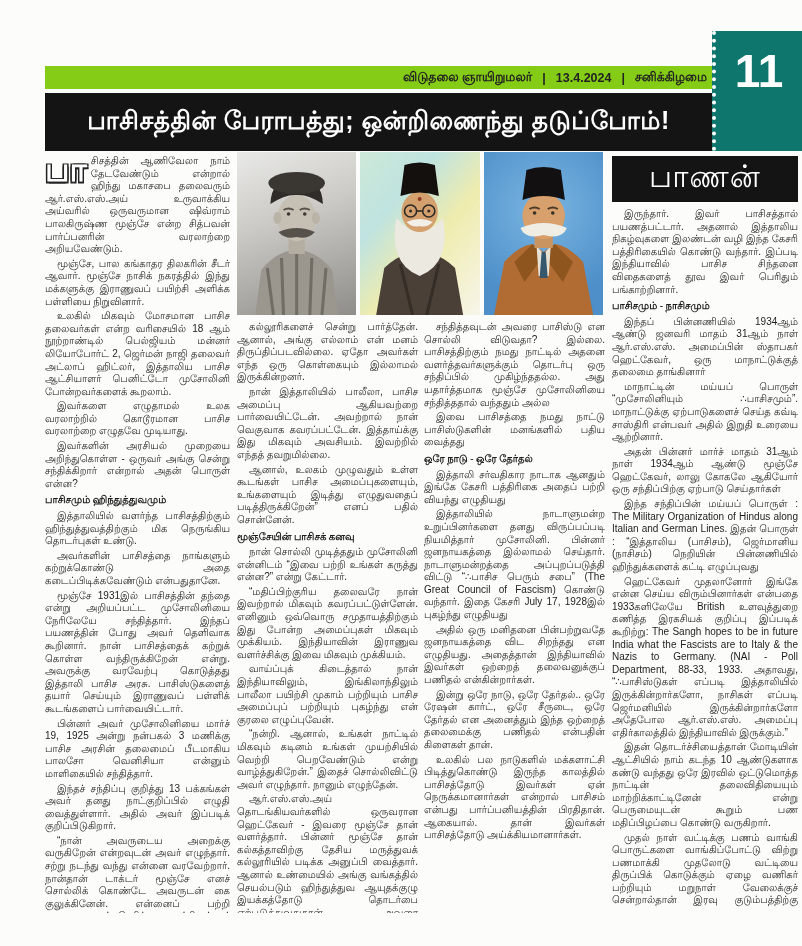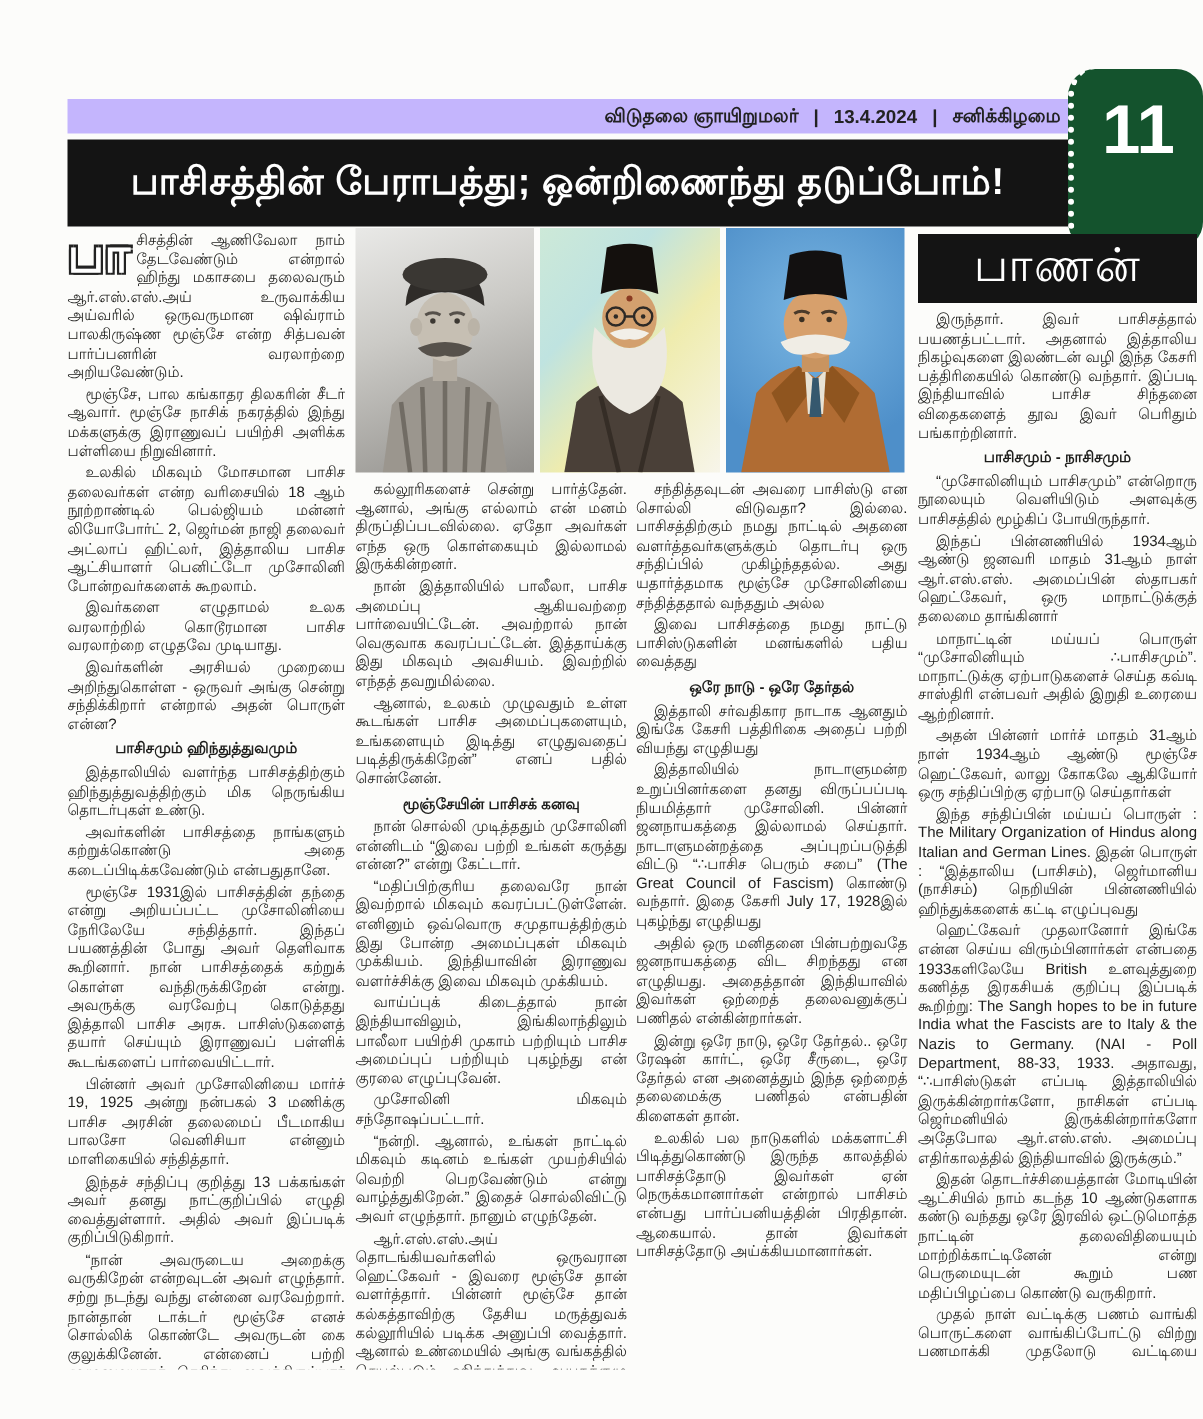--- a/index.html
+++ b/index.html
@@ -4,28 +4,28 @@
 <style>
   html,body{margin:0;padding:0;background:#e9e9e7;}
   .page{
     position:relative; width:802px; height:946px; margin:0 auto;
     background:#fcfcfa; overflow:hidden;
     font-family:"Liberation Sans", sans-serif; color:#1d1d1b;
   }
   
   .masthead-bar{
     position:absolute; left:45px; top:66px; width:667px; height:23px;
-    background:#c4b5fd; display:flex; align-items:center; justify-content:flex-end;
+    background:#84cc16; display:flex; align-items:center; justify-content:flex-end;
     font-size:12.5px; font-weight:bold; color:#222; padding-right:0;
     box-sizing:border-box;
   }
   .masthead-bar span{padding:0 5px; white-space:nowrap;}
   .page-strip{
-    position:absolute; left:712px; top:46px; width:90px; height:120px;
-    background:#14532d; border-left:4px dotted #ffffff; box-sizing:border-box;border-radius:18px;
+    position:absolute; left:712px; top:31px; width:90px; height:120px;
+    background:#0f766e; border-left:4px dotted #ffffff; box-sizing:border-box;
   }
   .page-number{
     display:block; text-align:center; color:#fff; font-weight:bold;
     font-size:46px; line-height:52px; margin-top:14px;
     font-family:"Liberation Sans", sans-serif;
   }
   .headline-band{
     position:absolute; left:45px; top:93px; width:667px; height:58px;
     background:#141414; display:flex; align-items:center; justify-content:center;
     overflow:hidden;
@@ -53,21 +53,21 @@
   
   .col{
     position:absolute; text-align:justify; font-size:10px; line-height:12.6px;
     overflow:hidden; color:#1d1d1b;
   }
   .col-1{left:45px;  top:155px; width:185px; height:758px;}
   .col-2{left:237px; top:321px; width:181px; height:592px;}
   .col-3{left:424px; top:321px; width:181px; height:592px;}
   .col-4{left:612px; top:208px; width:186px; height:700px;}
   .para{margin:0 0 2px 0; text-indent:12px;}
-  .subhead{font-weight:bold; text-align:center; text-indent:0; margin:4px 0 3px 0;}
+  .subhead{font-weight:bold; text-align:left; text-indent:0; margin:4px 0 3px 0;font-family:Liberation Serif, serif;}
   .lead{margin:0 0 2px 0;}
   .dropcap{
     float:left; font-size:33px; line-height:28px; font-weight:bold; padding:1px 4px 0 0;
     color:#fff;
     text-shadow:-1.5px -1.5px 0 #222,1.5px -1.5px 0 #222,-1.5px 1.5px 0 #222,1.5px 1.5px 0 #222;
   }
 </style>
 </head>
 <body>
 
@@ -173,21 +173,20 @@
 
   <div class="col col-2">
     <div>
         <p class="para">கல்லூரிகளைச் சென்று பார்த்தேன். ஆனால், அங்கு எல்லாம் என் மனம் திருப்திப்படவில்லை. ஏதோ அவர்கள் எந்த ஒரு கொள்கையும் இல்லாமல் இருக்கின்றனர்.</p>
         <p class="para">நான் இத்தாலியில் பாலீலா, பாசிச அமைப்பு ஆகியவற்றை பார்வையிட்டேன். அவற்றால் நான் வெகுவாக கவரப்பட்டேன். இத்தாய்க்கு இது மிகவும் அவசியம். இவற்றில் எந்தத் தவறுமில்லை.</p>
         <p class="para">ஆனால், உலகம் முழுவதும் உள்ள கூடங்கள் பாசிச அமைப்புகளையும், உங்களையும் இடித்து எழுதுவதைப் படித்திருக்கிறேன்” எனப் பதில் சொன்னேன்.</p>
         <p class="para subhead">மூஞ்சேயின் பாசிசக் கனவு</p>
         <p class="para">நான் சொல்லி முடித்ததும் முசோலினி என்னிடம் “இவை பற்றி உங்கள் கருத்து என்ன?” என்று கேட்டார்.</p>
         <p class="para">“மதிப்பிற்குரிய தலைவரே நான் இவற்றால் மிகவும் கவரப்பட்டுள்ளேன். எனினும் ஒவ்வொரு சமுதாயத்திற்கும் இது போன்ற அமைப்புகள் மிகவும் முக்கியம். இந்தியாவின் இராணுவ வளர்ச்சிக்கு இவை மிகவும் முக்கியம்.</p>
         <p class="para">வாய்ப்புக் கிடைத்தால் நான் இந்தியாவிலும், இங்கிலாந்திலும் பாலீலா பயிற்சி முகாம் பற்றியும் பாசிச அமைப்புப் பற்றியும் புகழ்ந்து என் குரலை எழுப்புவேன்.</p>
-        <p class="para">முசோலினி மிகவும் சந்தோஷப்பட்டார்.</p>
         <p class="para">“நன்றி. ஆனால், உங்கள் நாட்டில் மிகவும் கடினம் உங்கள் முயற்சியில் வெற்றி பெறவேண்டும் என்று வாழ்த்துகிறேன்.” இதைச் சொல்லிவிட்டு அவர் எழுந்தார். நானும் எழுந்தேன்.</p>
         <p class="para">ஆர்.எஸ்.எஸ்.அய் தொடங்கியவர்களில் ஒருவரான ஹெட்கேவர் - இவரை மூஞ்சே தான் வளர்த்தார். பின்னர் மூஞ்சே தான் கல்கத்தாவிற்கு தேசிய மருத்துவக் கல்லூரியில் படிக்க அனுப்பி வைத்தார். ஆனால் உண்மையில் அங்கு வங்கத்தில் செயல்படும் ஹிந்துத்துவ ஆயுதக்குழு இயக்கத்தோடு தொடர்பை ஏற்படுத்துவதுதான் அவரை அனுப்பியதன் நோக்கம் ஆதாரம்: Dr. Hedgewar, The Epoch Maker By B.V.Deshpande and S.R. Ramasamy, Sahithya Sindhu, Banglore,1931,pages 14 - 32)</p>
       </div>
   </div>
 
   <div class="col col-3">
     <div>
         <p class="para">சந்தித்தவுடன் அவரை பாசிஸ்டு என சொல்லி விடுவதா? இல்லை. பாசிசத்திற்கும் நமது நாட்டில் அதனை வளர்த்தவர்களுக்கும் தொடர்பு ஒரு சந்திப்பில் முகிழ்ந்ததல்ல. அது யதார்த்தமாக மூஞ்சே முசோலினியை சந்தித்ததால் வந்ததும் அல்ல</p>
         <p class="para">இவை பாசிசத்தை நமது நாட்டு பாசிஸ்டுகளின் மனங்களில் பதிய வைத்தது</p>
         <p class="para subhead">ஒரே நாடு - ஒரே தேர்தல்</p>
@@ -196,21 +195,20 @@
         <p class="para">அதில் ஒரு மனிதனை பின்பற்றுவதே ஜனநாயகத்தை விட சிறந்தது என எழுதியது. அதைத்தான் இந்தியாவில் இவர்கள் ஒற்றைத் தலைவனுக்குப் பணிதல் என்கின்றார்கள்.</p>
         <p class="para">இன்று ஒரே நாடு, ஒரே தேர்தல்.. ஒரே ரேஷன் கார்ட், ஒரே சீருடை, ஒரே தேர்தல் என அனைத்தும் இந்த ஒற்றைத் தலைமைக்கு பணிதல் என்பதின் கிளைகள் தான்.</p>
         <p class="para">உலகில் பல நாடுகளில் மக்களாட்சி பிடித்துகொண்டு இருந்த காலத்தில் பாசிசத்தோடு இவர்கள் ஏன் நெருக்கமானார்கள் என்றால் பாசிசம் என்பது பார்ப்பனியத்தின் பிரதிதான். ஆகையால். தான் இவர்கள் பாசிசத்தோடு அய்க்கியமானார்கள்.</p>
       </div>
   </div>
 
   <div class="col col-4">
     <div>
         <p class="para">இருந்தார். இவர் பாசிசத்தால் பயணத்பட்டார். அதனால் இத்தாலிய நிகழ்வுகளை இலண்டன் வழி இந்த கேசரி பத்திரிகையில் கொண்டு வந்தார். இப்படி இந்தியாவில் பாசிச சிந்தனை விதைகளைத் தூவ இவர் பெரிதும் பங்காற்றினார்.</p>
         <p class="para subhead">பாசிசமும் - நாசிசமும்</p>
-        <p class="para">“முசோலினியும் பாசிசமும்” என்றொரு நூலையும் வெளியிடும் அளவுக்கு பாசிசத்தில் மூழ்கிப் போயிருந்தார்.</p>
         <p class="para">இந்தப் பின்னணியில் 1934ஆம் ஆண்டு ஜனவரி மாதம் 31ஆம் நாள் ஆர்.எஸ்.எஸ். அமைப்பின் ஸ்தாபகர் ஹெட்கேவர், ஒரு மாநாட்டுக்குத் தலைமை தாங்கினார்</p>
         <p class="para">மாநாட்டின் மய்யப் பொருள் “முசோலினியும் ∴பாசிசமும்”. மாநாட்டுக்கு ஏற்பாடுகளைச் செய்த கவ்டி சாஸ்திரி என்பவர் அதில் இறுதி உரையை ஆற்றினார்.</p>
         <p class="para">அதன் பின்னர் மார்ச் மாதம் 31ஆம் நாள் 1934ஆம் ஆண்டு மூஞ்சே ஹெட்கேவர், லாலு கோகலே ஆகியோர் ஒரு சந்திப்பிற்கு ஏற்பாடு செய்தார்கள்</p>
         <p class="para">இந்த சந்திப்பின் மய்யப் பொருள் : The Military Organization of Hindus along Italian and German Lines. இதன் பொருள் : “இத்தாலிய (பாசிசம்), ஜெர்மானிய (நாசிசம்) நெறியின் பின்னணியில் ஹிந்துக்களைக் கட்டி எழுப்புவது</p>
         <p class="para">ஹெட்கேவர் முதலானோர் இங்கே என்ன செய்ய விரும்பினார்கள் என்பதை 1933களிலேயே British உளவுத்துறை கணித்த இரகசியக் குறிப்பு இப்படிக் கூறிற்று: The Sangh hopes to be in future India what the Fascists are to Italy &amp; the Nazis to Germany. (NAI - Poll Department, 88-33, 1933. அதாவது, “∴பாசிஸ்டுகள் எப்படி இத்தாலியில் இருக்கின்றார்களோ, நாசிகள் எப்படி ஜெர்மனியில் இருக்கின்றார்களோ அதேபோல ஆர்.எஸ்.எஸ். அமைப்பு எதிர்காலத்தில் இந்தியாவில் இருக்கும்.”</p>
         <p class="para">இதன் தொடர்ச்சியைத்தான் மோடியின் ஆட்சியில் நாம் கடந்த 10 ஆண்டுகளாக கண்டு வந்தது ஒரே இரவில் ஒட்டுமொத்த நாட்டின் தலைவிதியையும் மாற்றிக்காட்டினேன் என்று பெருமையுடன் கூறும் பண மதிப்பிழப்பை கொண்டு வருகிறார்.</p>
         <p class="para">முதல் நாள் வட்டிக்கு பணம் வாங்கி பொருட்களை வாங்கிப்போட்டு விற்று பணமாக்கி முதலோடு வட்டியை திருப்பிக் கொடுக்கும் ஏழை வணிகர் பற்றியும் மறுநாள் வேலைக்குச் சென்றால்தான் இரவு குடும்பத்திற்கு உணவு என்ற நிலையில் இருக்கும் கூலித்தொழிலாளி குறித்தும் கிஞ்சித்தும் கவலைப்படாமல் முழு அடைப்பை அறிவிக்கிறார்.</p>
       </div>
   </div>
 

